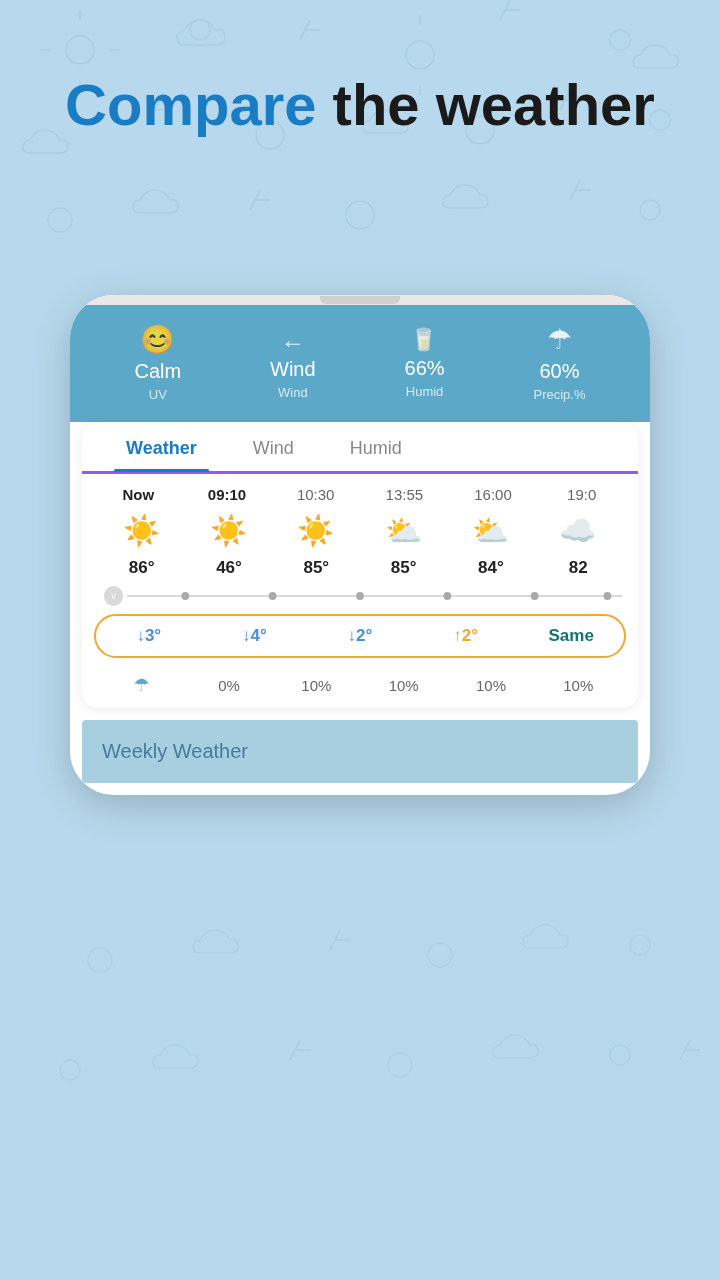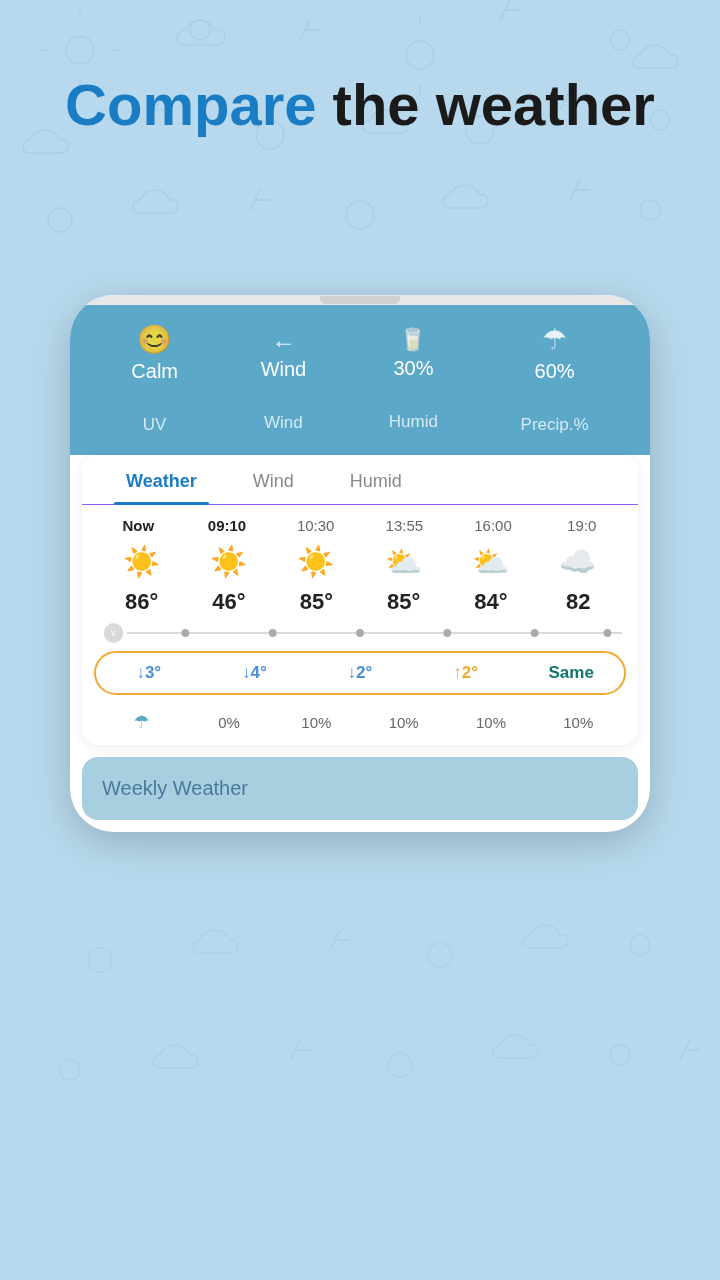--- a/index.html
+++ b/index.html
@@ -92,37 +92,36 @@
     .stat-icon {
       font-size: 28px;
       color: rgba(255,255,255,0.85);
     }
     .stat-value {
       font-size: 20px;
       color: #fff;
       font-weight: 500;
     }
     .stat-label {
-      font-size: 17px;
+      font-size: 13px;
       color: rgba(255,255,255,0.75);
-      margin-top: 28px;
     }
 
     
     .content-card {
       background: #fff;
       margin: 0 12px 12px;
       border-radius: 16px;
       padding: 0 0 12px;
       box-shadow: 0 2px 12px rgba(0,0,0,0.08);
     }
 
     .tabs {
       display: flex;
-      border-bottom: 1px solid #8b5cf6;
+      border-bottom: 3px solid #8b5cf6;
       padding: 0 16px;
     }
     .tab {
       padding: 16px 28px 12px;
       font-size: 18px;
       color: #888;
       cursor: pointer;
       position: relative;
     }
     .tab.active {
@@ -177,21 +176,21 @@
 
     
     .temp-row {
       display: flex;
       align-items: center;
       padding: 4px 16px;
     }
     .temp-cell {
       flex: 1;
       text-align: center;
-      font-size: 22px;
+      font-size: 17px;
       font-weight: 600;
       color: #222;
     }
     .temp-cell.truncated {
       overflow: hidden;
     }
 
     
     .graph-line {
       margin: 4px 16px 2px;
@@ -242,21 +241,21 @@
     }
     .precip-cell.icon-umbrella {
       font-size: 18px;
       color: #5ba8c9;
     }
 
     
     .weekly-section {
       background: #a8cfe0;
       margin: 0 12px 12px;
-      border-radius: 16px;
+      border-radius: 4px;
       padding: 20px;
     }
     .weekly-title {
       font-size: 20px;
       color: #4a7a9b;
       font-weight: 500;
     }
   </style>
 </head>
 <body>
@@ -339,21 +338,21 @@
       </div>
 
       <div class="stat-item">
         <div class="stat-icon" style="font-size:24px; color:rgba(255,255,255,0.85);">←</div>
         <div class="stat-value">Wind</div>
         <div class="stat-label">Wind</div>
       </div>
 
       <div class="stat-item">
         <div class="stat-icon" style="font-size:22px; color:rgba(255,255,255,0.85);">🥛</div>
-        <div class="stat-value">30%</div>
+        <div class="stat-value">66%</div>
         <div class="stat-label">Humid</div>
       </div>
 
       <div class="stat-item">
         <div class="stat-icon">☂</div>
         <div class="stat-value">60%</div>
         <div class="stat-label">Precip.%</div>
       </div>
 
     </div>

